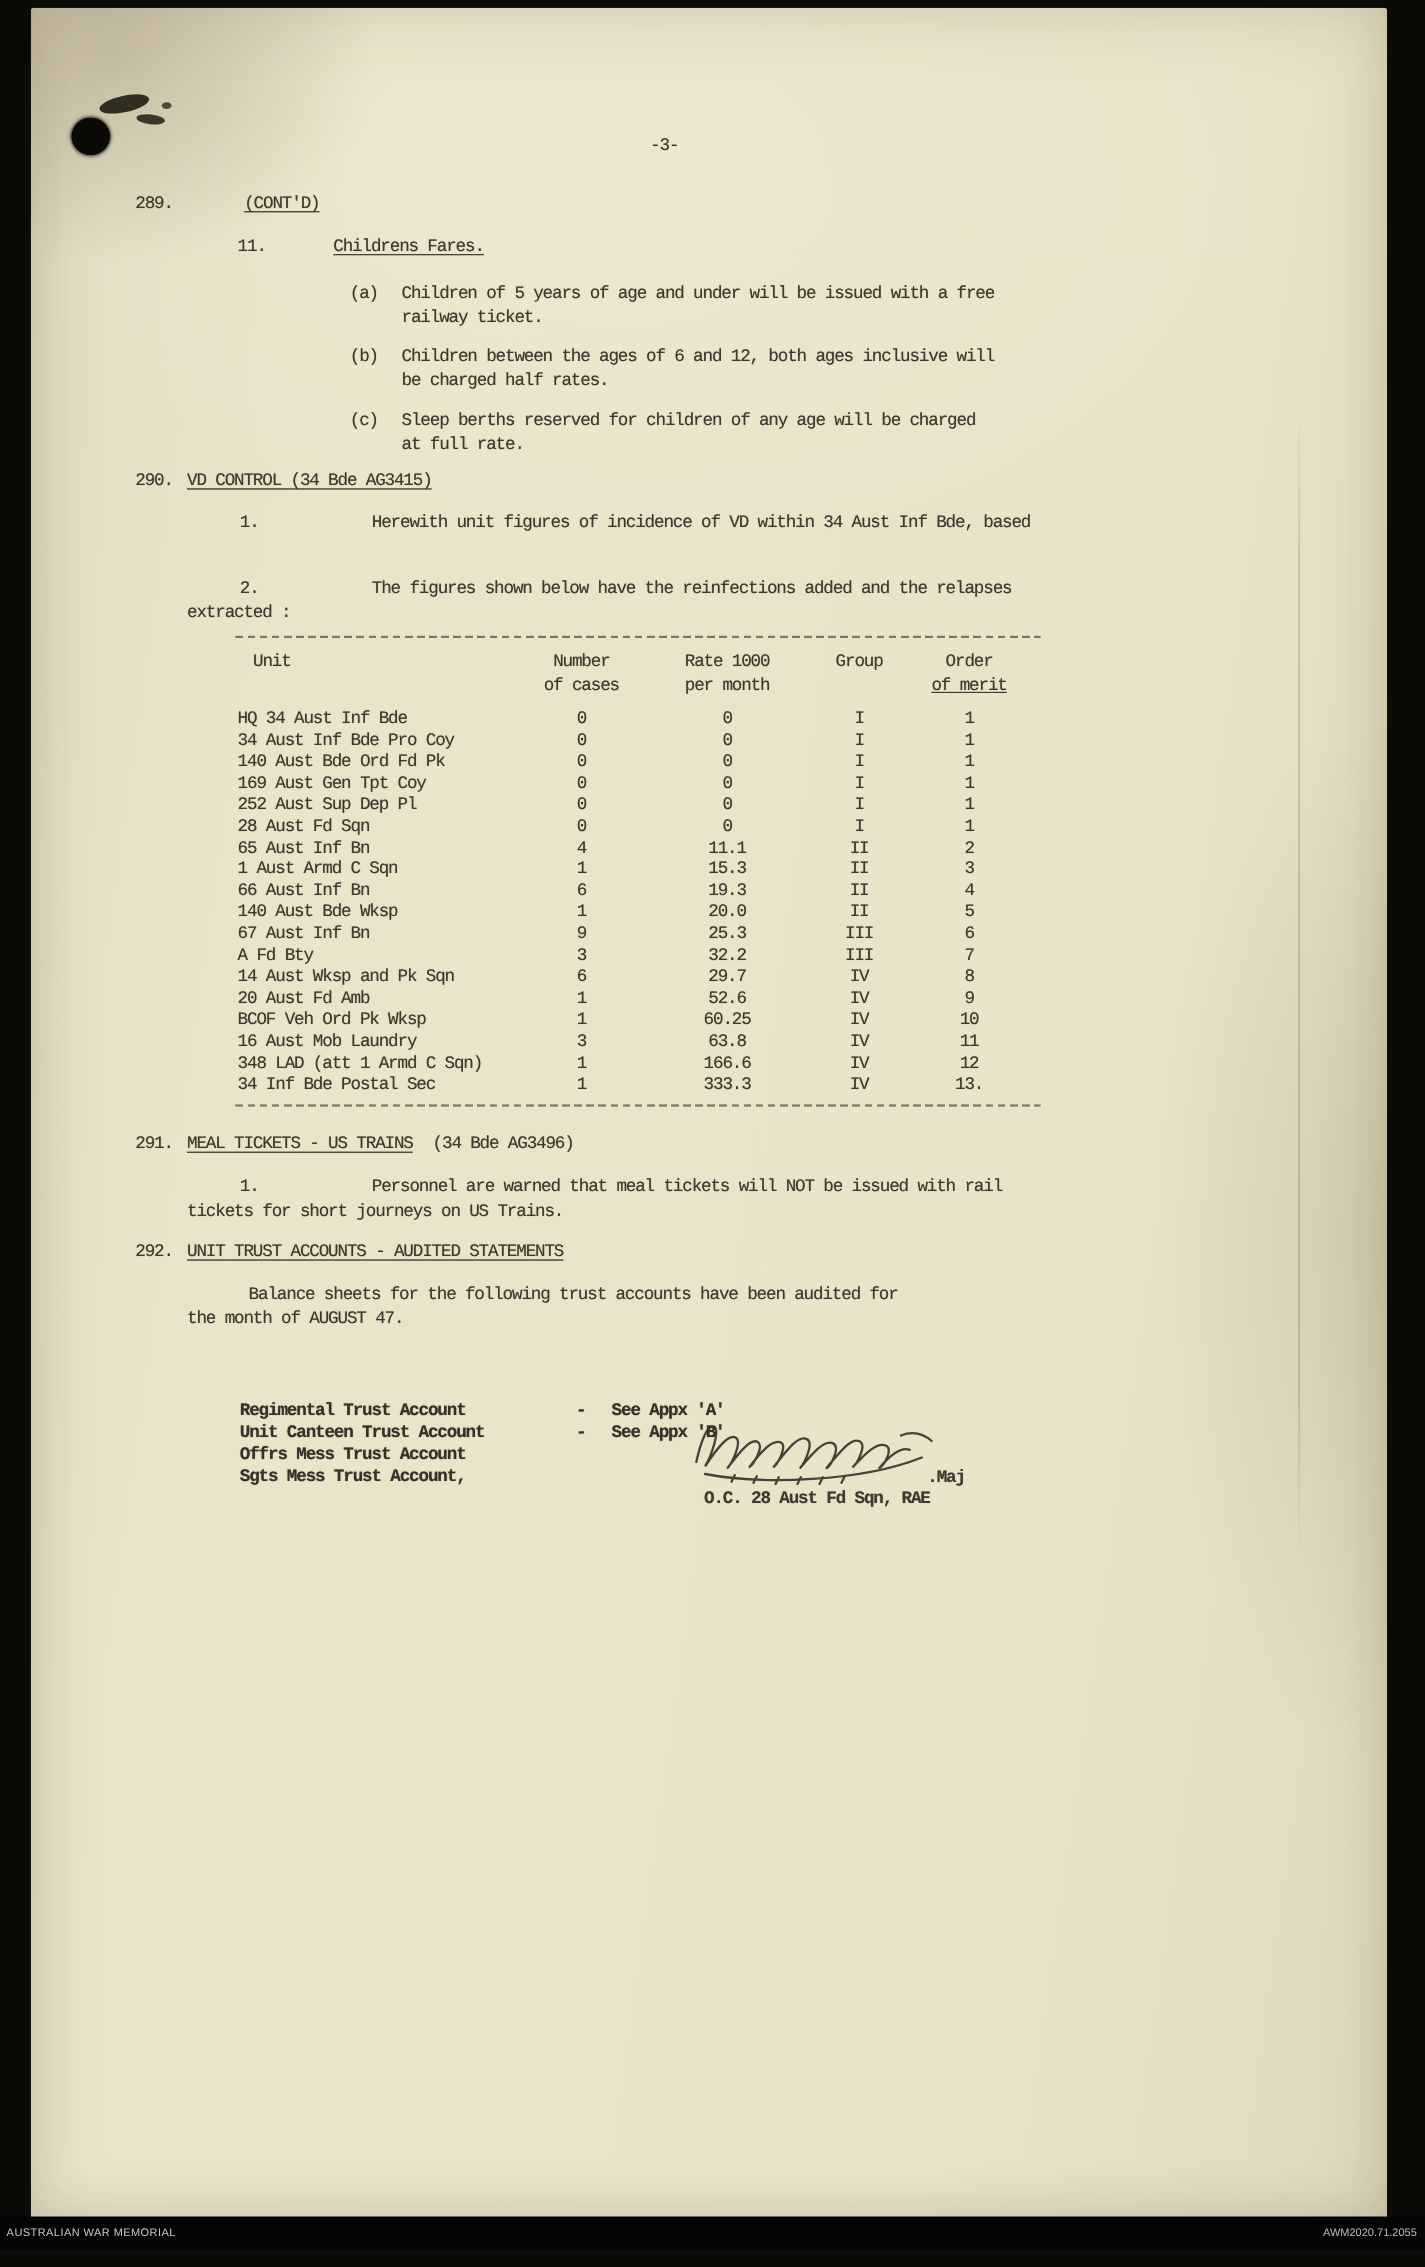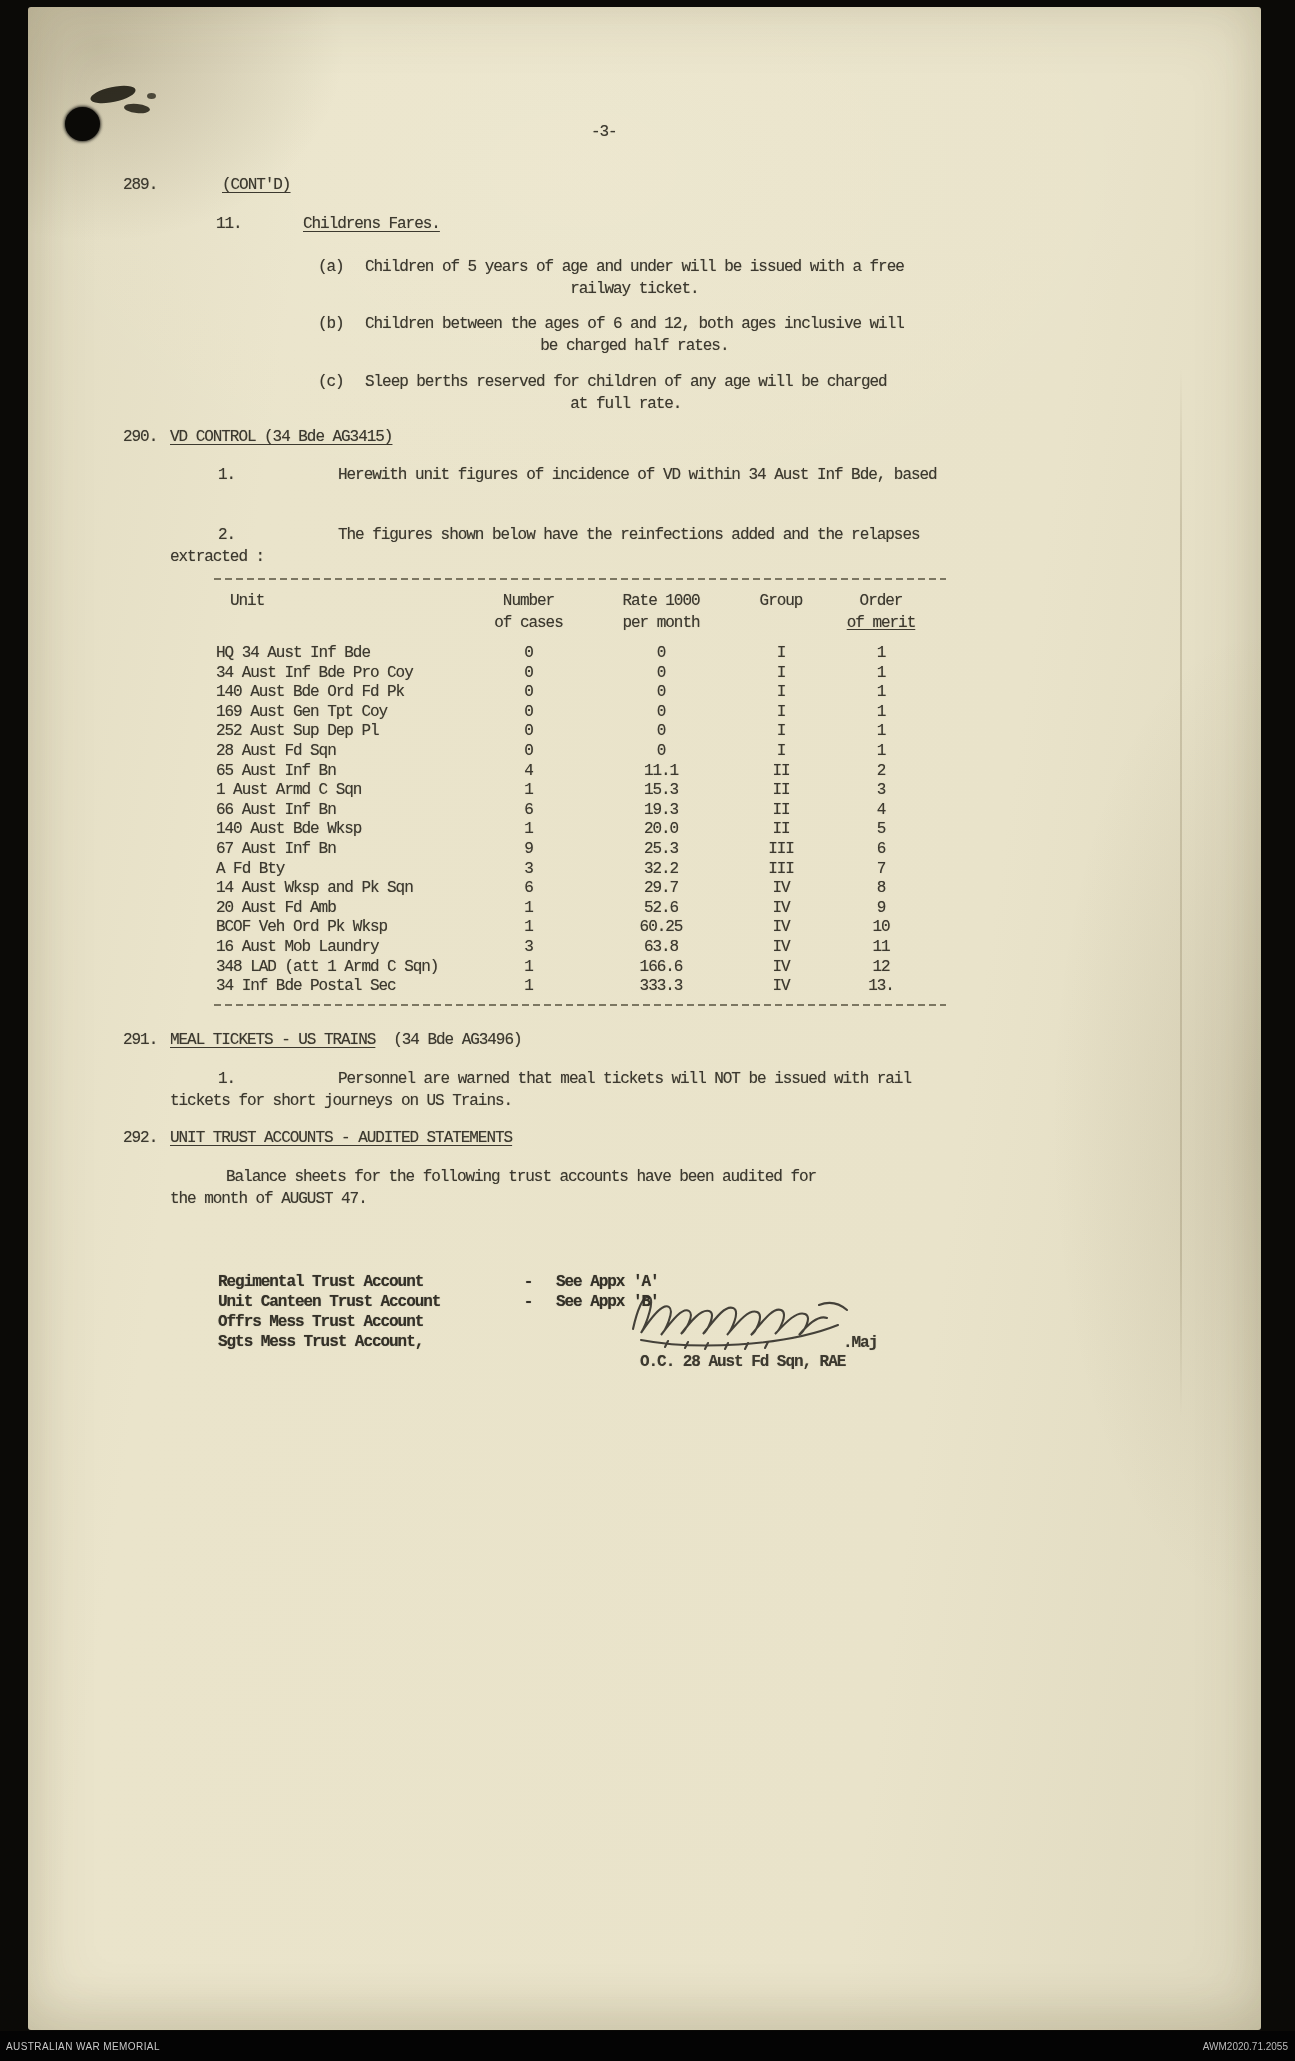--- a/index.html
+++ b/index.html
@@ -30,21 +30,21 @@
   .pnum{display:inline-block;width:120px;padding-left:48px;}
   
   #pagenum{top:114px;left:563px;}
   #s289{top:167px;left:95px;}
   #item11{top:206px;left:188px;}
   .point{position:absolute;left:290px;}
   #points > div:nth-of-type(1){top:249px;}
   #points > div:nth-of-type(2){top:306px;}
   #points > div:nth-of-type(3){top:364px;}
   .pmarker{display:inline-block;width:47px;}
-  .pl2{margin-left:47px;text-align:center;}
+  .pl2{margin-left:47px;}
   #s290{top:419px;left:95px;}
   #p290-1{top:457px;left:142px;}
   #p290-2{top:517px;left:142px;}
   #s291{top:1022px;left:95px;}
   #s291 .ref{margin-left:18px;}
   #p291-1{top:1061px;left:142px;}
   #s292{top:1120px;left:95px;}
   #p292{top:1159px;left:142px;}
   #p292 .ind1{padding-left:56px;}
   
@@ -77,21 +77,21 @@
   
   #punch{position:absolute;left:37px;top:100px;width:35px;height:34px;border-radius:50%;
     background:#0b0a07;box-shadow:0 0 3px 1px rgba(10,9,6,.8);}
   .smudge{position:absolute;background:#141209;border-radius:50%;}
   #sm1{left:62px;top:80px;width:46px;height:15px;transform:rotate(-12deg);opacity:.85;}
   #sm2{left:96px;top:97px;width:26px;height:9px;transform:rotate(6deg);opacity:.8;}
   #sm3{left:119px;top:86px;width:9px;height:6px;opacity:.7;}
   #crease{position:absolute;left:1152px;top:360px;width:2px;height:1050px;
     background:linear-gradient(180deg,transparent,rgba(105,90,55,.22) 15%,rgba(105,90,55,.22) 85%,transparent);}
   
-  #footer{position:absolute;left:0;bottom:0;width:100%;height:30px;background:#040404;
+  #footer{position:absolute;left:0;bottom:16px;width:100%;height:30px;background:#040404;
     font-family:"Liberation Sans",sans-serif;font-size:10px;color:#c9c9c9;}
   #f-left{position:absolute;left:6px;top:10px;letter-spacing:.4px;}
   #f-right{position:absolute;right:7px;top:10px;color:#bdbdbd;}
 </style>
 </head>
 <body>
 
 <div id="paper">
 
   <div id="punch"></div>

